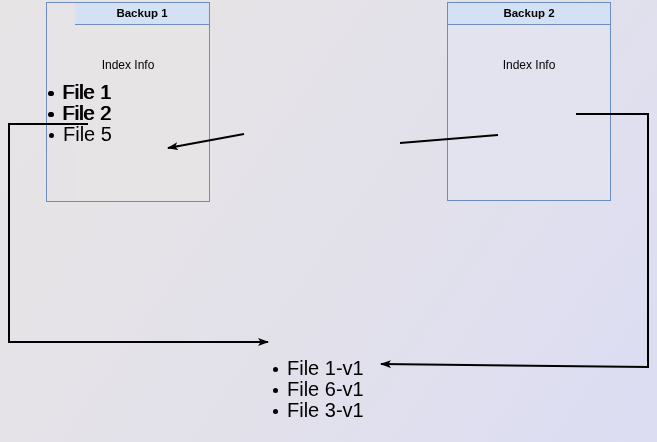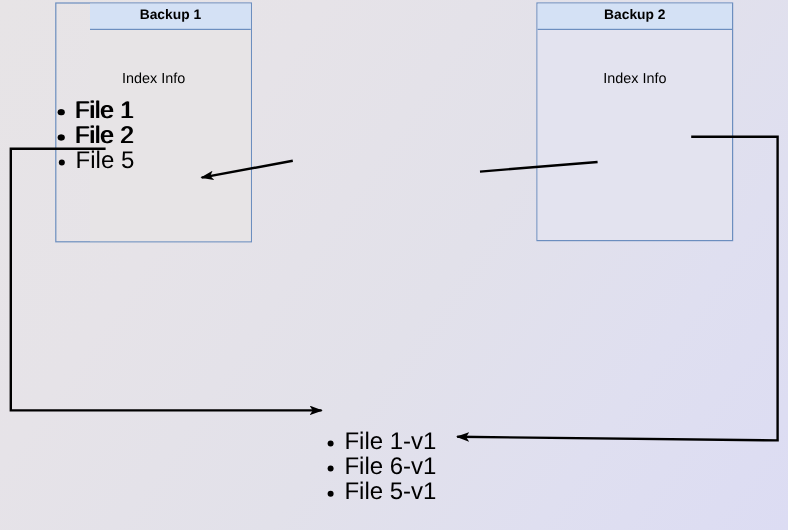--- a/index.html
+++ b/index.html
@@ -136,21 +136,21 @@
   <div class="index-label" style="left:447px; width:164px; top:58px;">Index Info</div>
   <ul class="bullets" id="b2-list">
     <li>File 1</li>
     <li>File 2</li>
     <li>File 5</li>
   </ul>
 
   <ul class="bullets" id="dedup-list" style="left:271px; top:333px;margin-top:25px;">
     <li>File 1-v1</li>
     <li>File 6-v1</li>
-    <li>File 5-v1</li>
+    <li>File 3-v1</li>
   </ul>
 
   <div id="caption">
   </div>
 
   <svg class="overlay" viewBox="0 0 657 442">
     <defs>
       <marker id="arrowhead" markerWidth="11" markerHeight="8" refX="10" refY="4" orient="auto" markerUnits="userSpaceOnUse">
         <path d="M0,0 L11,4 L0,8 L2.6,4 Z" fill="#000000"></path>
       </marker>

